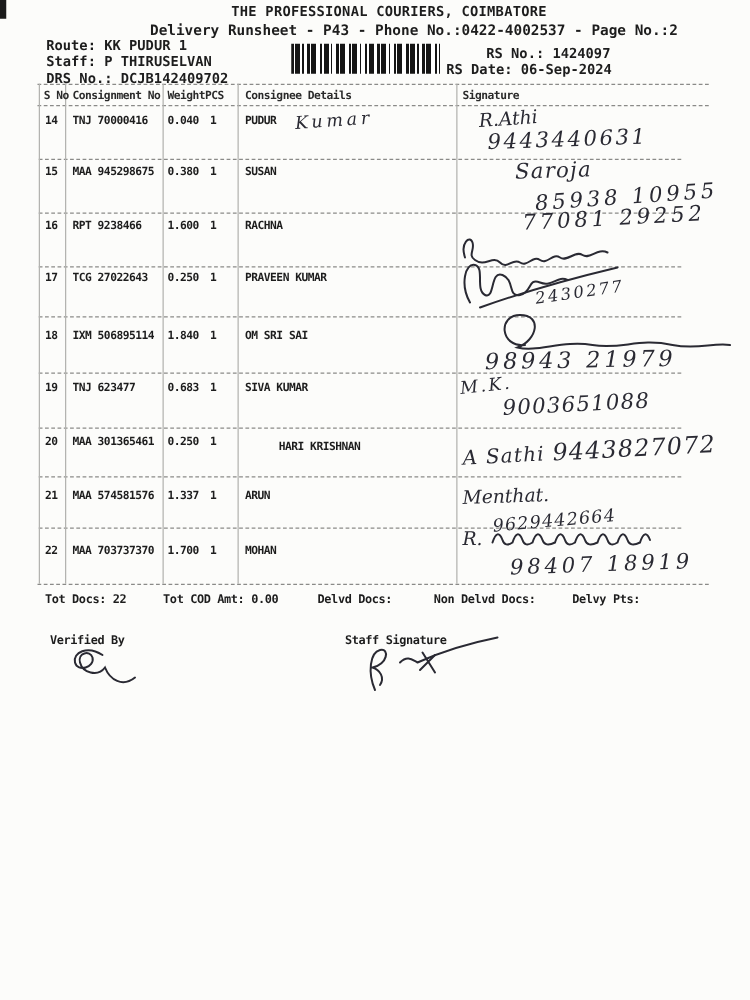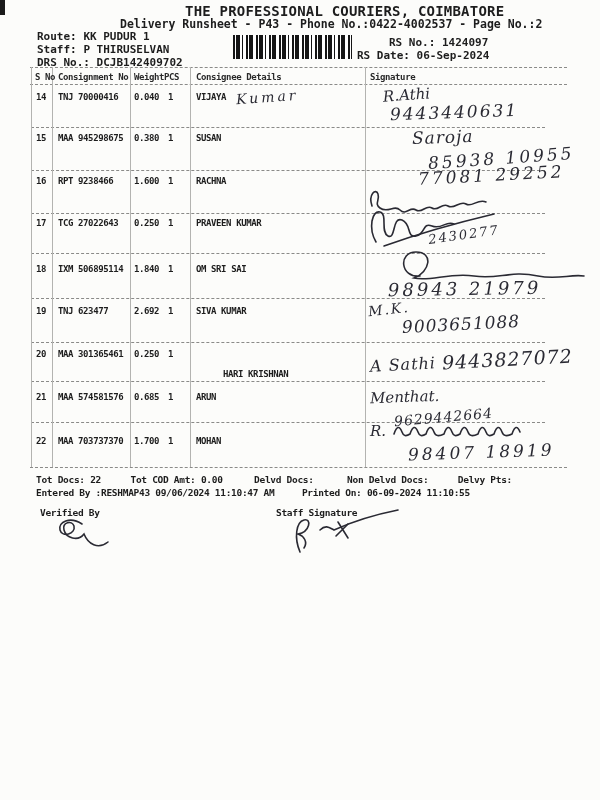--- a/index.html
+++ b/index.html
@@ -3,21 +3,21 @@
 <meta charset="utf-8">
 <title>Delivery Runsheet</title>
 <style>
   html,body{margin:0;padding:0;background:#e8e8e6;}
   .page{
     position:relative;width:600px;height:800px;margin:0 auto;
     background:#fcfcfa;overflow:hidden;
     font-family:"DejaVu Sans Mono",monospace;color:#1d1d1d;
   }
   .print{position:absolute;font-weight:700;white-space:nowrap;}
-  .t-title{font-size:14px;letter-spacing:.2px;}
+  .t-title{font-size:11px;letter-spacing:.2px;}
   .t-sub{font-size:11.5px;}
   .t-hdr{font-size:11px;text-align:right;}
   .t-cell{font-size:9px;letter-spacing:-0.4px;}
   .t-col{font-size:9px;letter-spacing:-0.4px;color:#2a2a2a;}
   .t-foot{font-size:9.5px;letter-spacing:-0.3px;}
   .dash{position:absolute;border-top:1.2px dashed #8a8a88;height:0;}
   .vline{position:absolute;width:1px;background:#b3b3b0;}
   .hw{
     position:absolute;font-family:"DejaVu Serif",serif;font-style:italic;
     color:#2a2a33;white-space:nowrap;line-height:1;
@@ -90,21 +90,21 @@
   <div class="print t-col" style="left:134px;top:72px;">Weight</div>
   <div class="print t-col" style="left:164px;top:72px;">PCS</div>
   <div class="print t-col" style="left:196px;top:72px;">Consignee Details</div>
   <div class="print t-col" style="left:370px;top:72px;">Signature</div>
 
   <div>
     <span class="print t-cell" style="left:36px;top:92px;">14</span>
     <span class="print t-cell" style="left:58px;top:92px;">TNJ 70000416</span>
     <span class="print t-cell" style="left:134px;top:92px;">0.040</span>
     <span class="print t-cell" style="left:168px;top:92px;">1</span>
-    <span class="print t-cell" style="left:196px;top:92px;">VIJAYA</span>
+    <span class="print t-cell" style="left:196px;top:92px;">PUDUR</span>
     <span class="hw" style="left:236px;top:90px;font-size:14px;transform:rotate(-4deg);letter-spacing:3px;">Kumar</span>
   </div>
 
   <div>
     <span class="print t-cell" style="left:36px;top:133px;">15</span>
     <span class="print t-cell" style="left:58px;top:133px;text-align:right;">MAA 945298675</span>
     <span class="print t-cell" style="left:134px;top:133px;">0.380</span>
     <span class="print t-cell" style="left:168px;top:133px;">1</span>
     <span class="print t-cell" style="left:196px;top:133px;">SUSAN</span>
   </div>
@@ -129,37 +129,37 @@
     <span class="print t-cell" style="left:36px;top:264px;">18</span>
     <span class="print t-cell" style="left:58px;top:264px;">IXM 506895114</span>
     <span class="print t-cell" style="left:134px;top:264px;">1.840</span>
     <span class="print t-cell" style="left:168px;top:264px;">1</span>
     <span class="print t-cell" style="left:196px;top:264px;">OM SRI SAI</span>
   </div>
 
   <div>
     <span class="print t-cell" style="left:36px;top:306px;">19</span>
     <span class="print t-cell" style="left:58px;top:306px;">TNJ 623477</span>
-    <span class="print t-cell" style="left:134px;top:306px;">2.692</span>
+    <span class="print t-cell" style="left:134px;top:306px;">0.683</span>
     <span class="print t-cell" style="left:168px;top:306px;">1</span>
     <span class="print t-cell" style="left:196px;top:306px;">SIVA KUMAR</span>
   </div>
 
   <div>
     <span class="print t-cell" style="left:36px;top:349px;">20</span>
     <span class="print t-cell" style="left:58px;top:349px;">MAA 301365461</span>
     <span class="print t-cell" style="left:134px;top:349px;">0.250</span>
     <span class="print t-cell" style="left:168px;top:349px;">1</span>
-    <span class="print t-cell" style="left:196px;top:369px;padding-left:27px;">HARI KRISHNAN</span>
+    <span class="print t-cell" style="left:196px;top:353px;padding-left:27px;">HARI KRISHNAN</span>
   </div>
 
   <div>
     <span class="print t-cell" style="left:36px;top:392px;">21</span>
     <span class="print t-cell" style="left:58px;top:392px;">MAA 574581576</span>
-    <span class="print t-cell" style="left:134px;top:392px;">0.685</span>
+    <span class="print t-cell" style="left:134px;top:392px;">1.337</span>
     <span class="print t-cell" style="left:168px;top:392px;">1</span>
     <span class="print t-cell" style="left:196px;top:392px;">ARUN</span>
   </div>
 
   <div>
     <span class="print t-cell" style="left:36px;top:436px;">22</span>
     <span class="print t-cell" style="left:58px;top:436px;">MAA 703737370</span>
     <span class="print t-cell" style="left:134px;top:436px;">1.700</span>
     <span class="print t-cell" style="left:168px;top:436px;">1</span>
     <span class="print t-cell" style="left:196px;top:436px;">MOHAN</span>
@@ -204,24 +204,20 @@
 
   <div class="print t-foot" style="left:36px;top:474px;">
     <span>Tot Docs:</span>
     <span style="margin-right:24px;">22</span>
     <span>Tot COD Amt:</span>
     <span style="margin-right:26px;">0.00</span>
     <span style="margin-right:28px;">Delvd Docs:</span>
     <span style="margin-right:24px;">Non Delvd Docs:</span>
     <span>Delvy Pts:</span>
   </div>
-  <div class="print t-foot" style="left:36px;top:487px;">
-    <span style="margin-right:22px;">Entered By :RESHMAP43 09/06/2024 11:10:47 AM</span>
-    <span>Printed On: 06-09-2024 11:10:55</span>
-  </div>
 
   <div class="print t-foot" style="left:40px;top:507px;">Verified By</div>
   <div class="print t-foot" style="left:276px;top:507px;">Staff Signature</div>
 
   <svg class="scribble" style="left:52px;top:516px;" width="66" height="40" viewBox="0 0 66 40">
     <path d="M30,8 C18,0 6,6 8,14 C10,22 24,18 22,10 C20,4 10,6 12,14 C14,22 26,26 32,18 C36,28 46,34 56,26"></path>
   </svg>
 
   <svg class="scribble" style="left:282px;top:508px;" width="120" height="48" viewBox="0 0 120 48">
     <path d="M18,44 C12,30 14,14 22,12 C30,10 28,24 16,26 M16,26 C22,28 26,34 22,40"></path>

